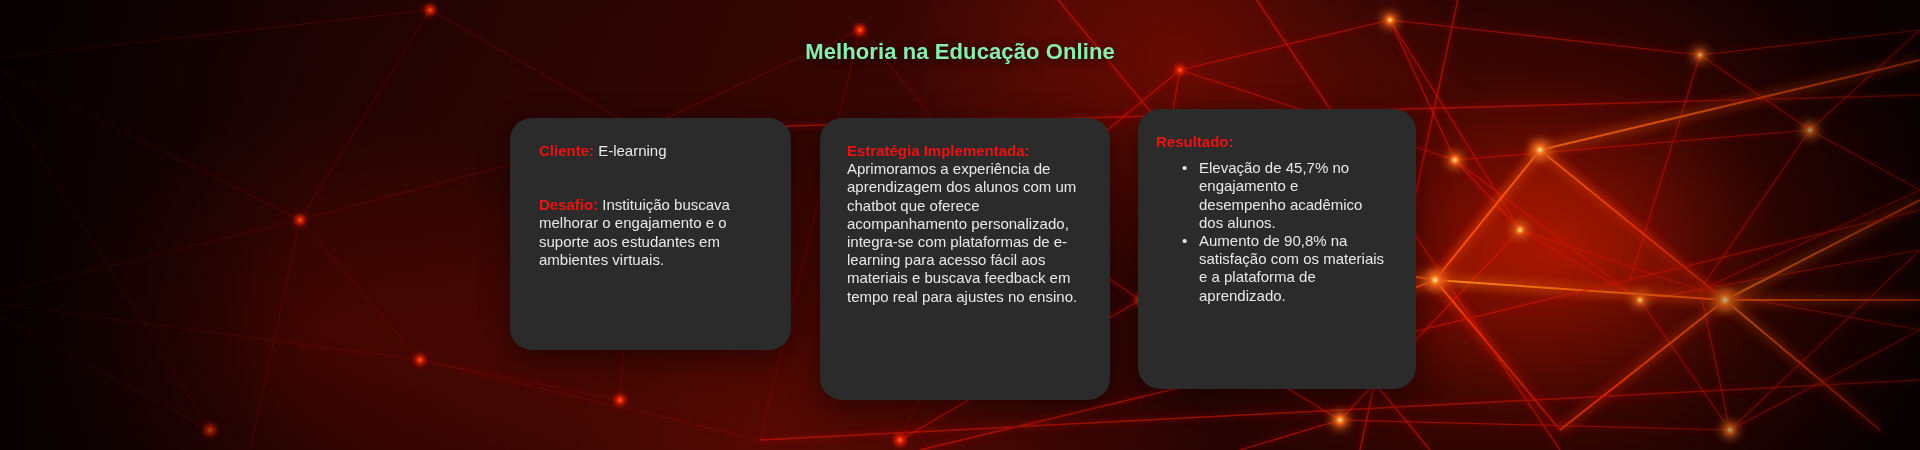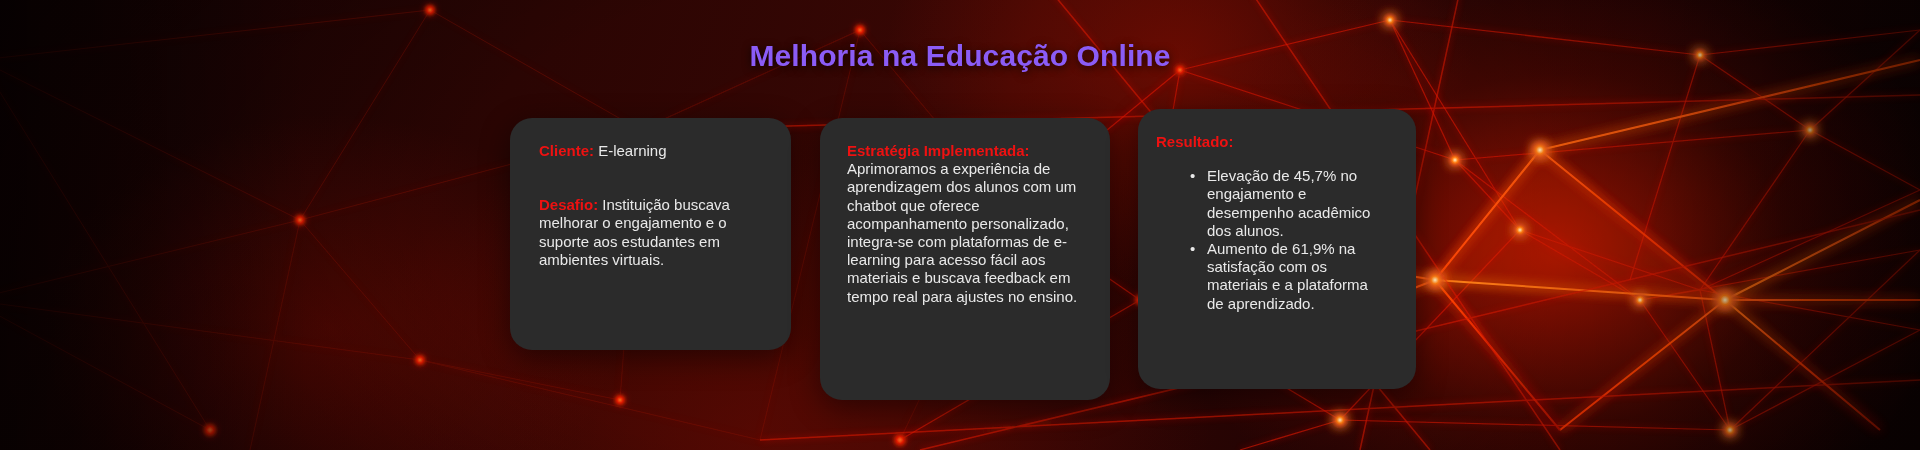--- a/index.html
+++ b/index.html
@@ -27,21 +27,21 @@
       radial-gradient(ellipse 1250px 620px at 960px 225px, rgba(0,0,0,0) 42%, rgba(0,0,0,0.52) 100%),
       linear-gradient(to right, rgba(0,0,0,0.55) 0%, rgba(0,0,0,0) 16%, rgba(0,0,0,0) 86%, rgba(0,0,0,0.30) 100%);
   }
 
   
   #content { position:absolute; inset:0; }
 
   #page-title {
     position:absolute; top:39px; left:0; width:1920px;
     text-align:center;
-    font-size:30px; font-weight:bold; color:#8b5cf6;
+    font-size:22px; font-weight:bold; color:#86efac;
     letter-spacing:0.1px;
     text-shadow:0 2px 9px rgba(0,0,0,0.75);
   }
 
   .card {
     position:absolute;
     background:#2b2b2b;
     border-radius:22px;
     color:#e9e9e9;
     font-size:15px;
@@ -49,21 +49,21 @@
     box-shadow:0 8px 30px rgba(0,0,0,0.46);
   }
   #card-client   { left:510px; top:118px; width:281px; height:232px; padding:24px 26px 18px 29px; }
   #card-strategy { left:820px; top:118px; width:290px; height:282px; padding:24px 22px 18px 27px; }
   #card-result   { left:1138px; top:109px; width:278px; height:280px; padding:24px 20px 18px 18px; }
 
   .accent { color:#ee1111; font-weight:bold; }
   .para { margin:0; }
   .spacer { height:36px; }
 
-  .bullets { list-style:none; margin:16px; padding:0; }
+  .bullets { list-style:none; margin:8px; padding:0; }
   .bullets li {
     position:relative;
     padding-left:35px;
     margin:0;
   }
   .bullets li::before {
     content:"\2022";
     position:absolute;
     left:18px; top:0;
     color:#e9e9e9;
@@ -201,17 +201,17 @@
       <span>Aprimoramos a experiência de aprendizagem dos alunos com um chatbot que oferece acompanhamento personalizado, integra-se com plataformas de e-learning para acesso fácil aos materiais e buscava feedback em tempo real para ajustes no ensino.</span>
     </p>
   </div>
 
   <div class="card" id="card-result">
     <p class="para">
       <span class="accent">Resultado:</span>
     </p>
     <ul class="bullets" id="result-bullets">
         <li>Elevação de 45,7% no engajamento e desempenho acadêmico dos alunos.</li>
-        <li>Aumento de 61,9% na satisfação com os materiais e a plataforma de aprendizado.</li>
+        <li>Aumento de 90,8% na satisfação com os materiais e a plataforma de aprendizado.</li>
       </ul>
   </div>
 
 </div>
 
 </body></html>

